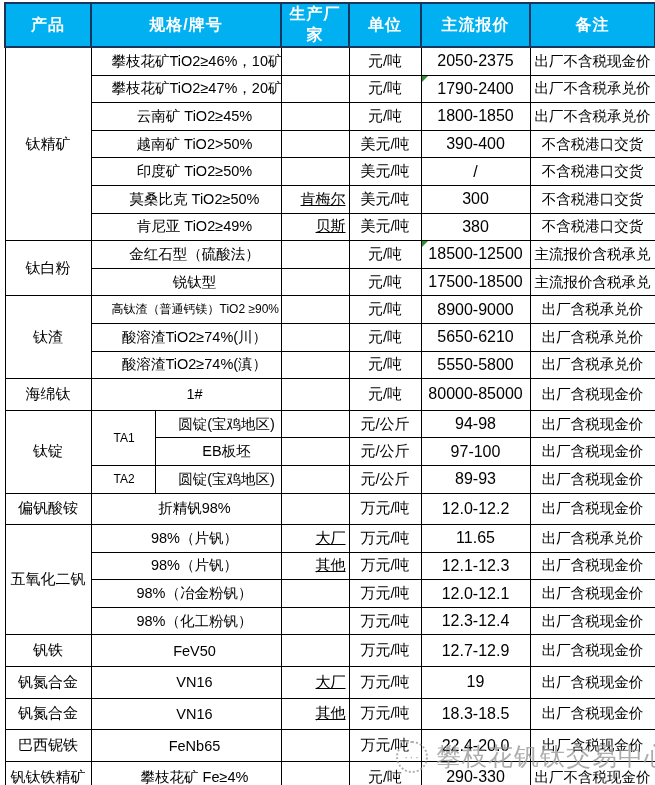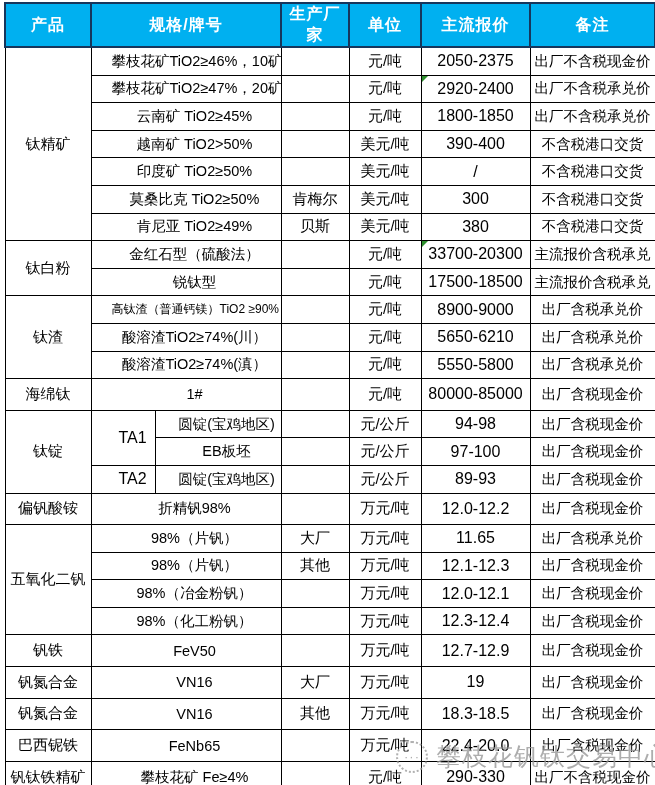--- a/index.html
+++ b/index.html
@@ -20,22 +20,22 @@
   }
   td{
     border:1px solid var(--grid,#000);
     font-size:15px;color:#000;height:26.6px;
     padding:0 3px;overflow:hidden;white-space:nowrap;
     background:#fff;
   }
   td.c-product{text-align:center;padding:2px 1px;margin-top:36px;}
   td.c-spec{text-align:center;padding-left:20px;font-size:14.5px;}
   td.c-spec.small{font-size:12px;}
-  td.c-speca{text-align:center;padding-left:22px;font-size:16px;}
-  td.c-mfr{text-align:center;}
+  td.c-speca{text-align:left;padding-left:22px;font-size:12px;}
+  td.c-mfr{text-align:right;text-decoration:underline;}
   td.c-unit{text-align:center;font-size:15px;}
   td.c-price{text-align:center;font-size:16px;}
   td.c-note{text-align:center;padding:0 2px;font-size:14.5px;}
   td.flag{position:relative;}
   td.flag::before{
     content:"";position:absolute;top:0;left:0;width:0;height:0;
     border-top:6px solid var(--flag-green,#2d8f2d);
     border-right:6px solid transparent;
   }
   .watermark{
@@ -80,21 +80,21 @@
         <td class="c-spec" colspan="2">攀枝花矿TiO2≥46%，10矿</td>
         <td class="c-mfr"></td>
         <td class="c-unit">元/吨</td>
         <td class="c-price">2050-2375</td>
         <td class="c-note">出厂不含税现金价</td>
       </tr>
       <tr>
         <td class="c-spec" colspan="2">攀枝花矿TiO2≥47%，20矿</td>
         <td class="c-mfr"></td>
         <td class="c-unit">元/吨</td>
-        <td class="c-price flag">2920-2400</td>
+        <td class="c-price flag">1790-2400</td>
         <td class="c-note">出厂不含税承兑价</td>
       </tr>
       <tr>
         <td class="c-spec" colspan="2">云南矿 TiO2≥45%</td>
         <td class="c-mfr"></td>
         <td class="c-unit">元/吨</td>
         <td class="c-price">1800-1850</td>
         <td class="c-note">出厂不含税承兑价</td>
       </tr>
       <tr>
@@ -123,21 +123,21 @@
         <td class="c-mfr">贝斯</td>
         <td class="c-unit">美元/吨</td>
         <td class="c-price">380</td>
         <td class="c-note">不含税港口交货</td>
       </tr>
       <tr>
         <td class="c-product" rowspan="2">钛白粉</td>
         <td class="c-spec" colspan="2">金红石型（硫酸法）</td>
         <td class="c-mfr"></td>
         <td class="c-unit">元/吨</td>
-        <td class="c-price flag">33700-20300</td>
+        <td class="c-price flag">18500-12500</td>
         <td class="c-note">主流报价含税承兑</td>
       </tr>
       <tr>
         <td class="c-spec" colspan="2">锐钛型</td>
         <td class="c-mfr"></td>
         <td class="c-unit">元/吨</td>
         <td class="c-price">17500-18500</td>
         <td class="c-note">主流报价含税承兑</td>
       </tr>
       <tr>

